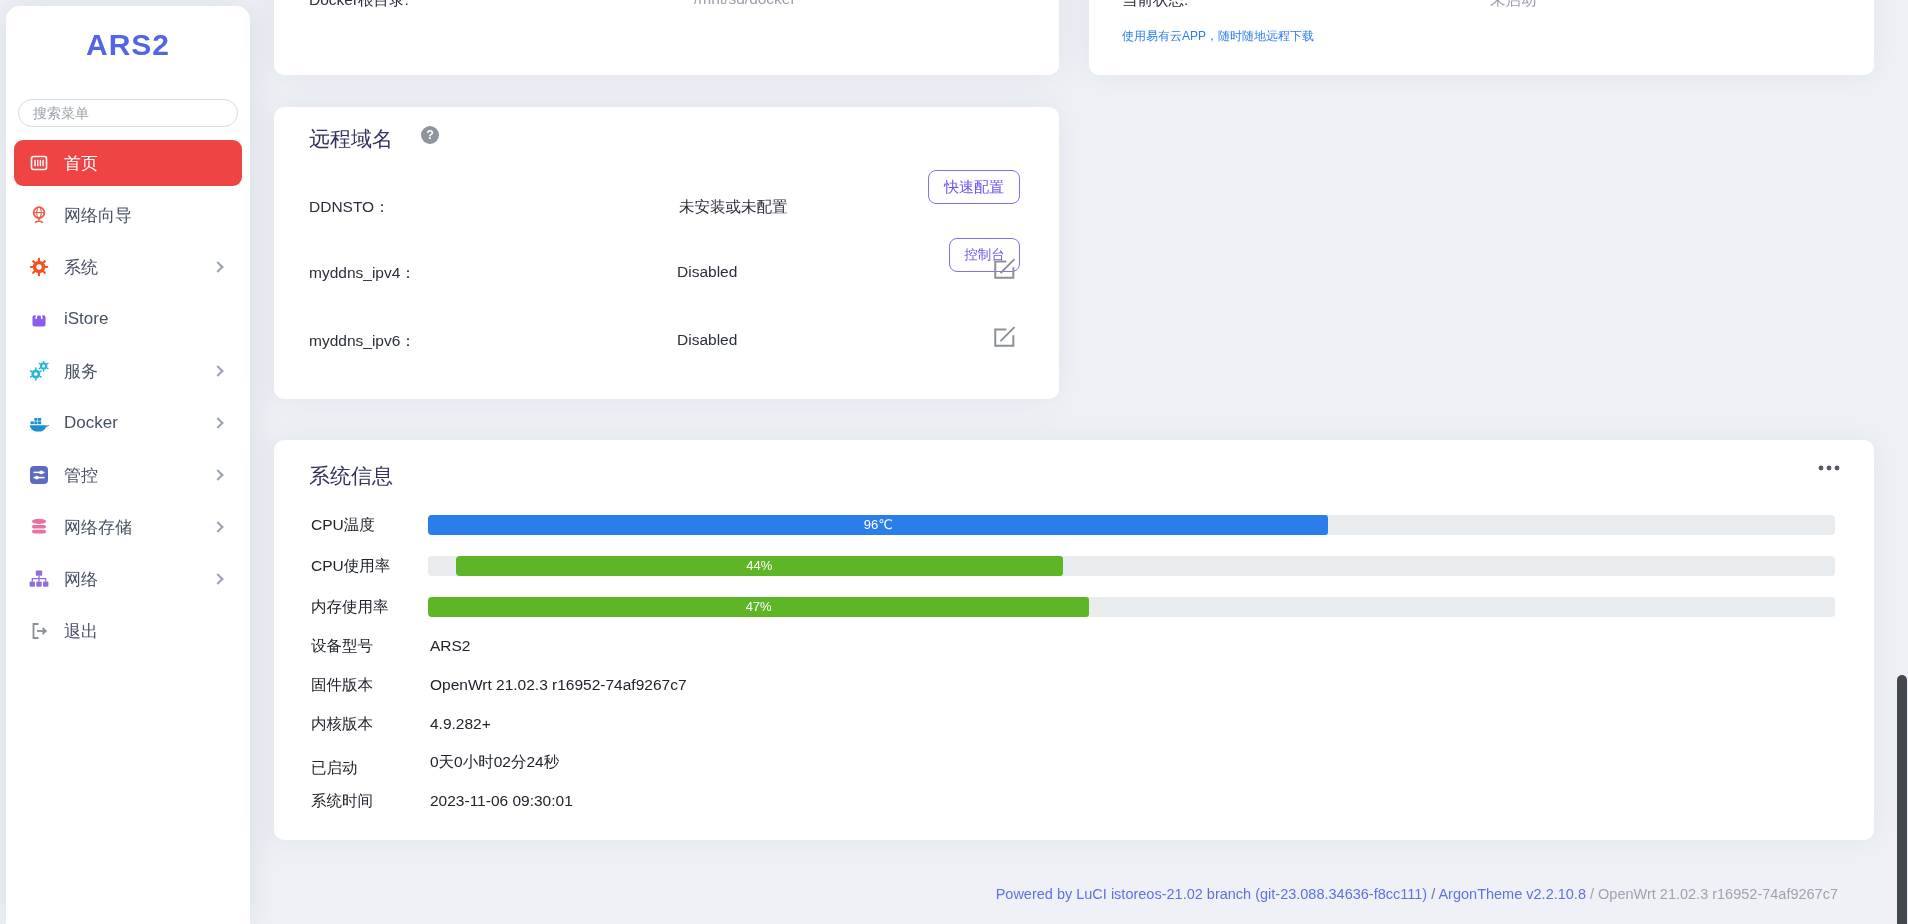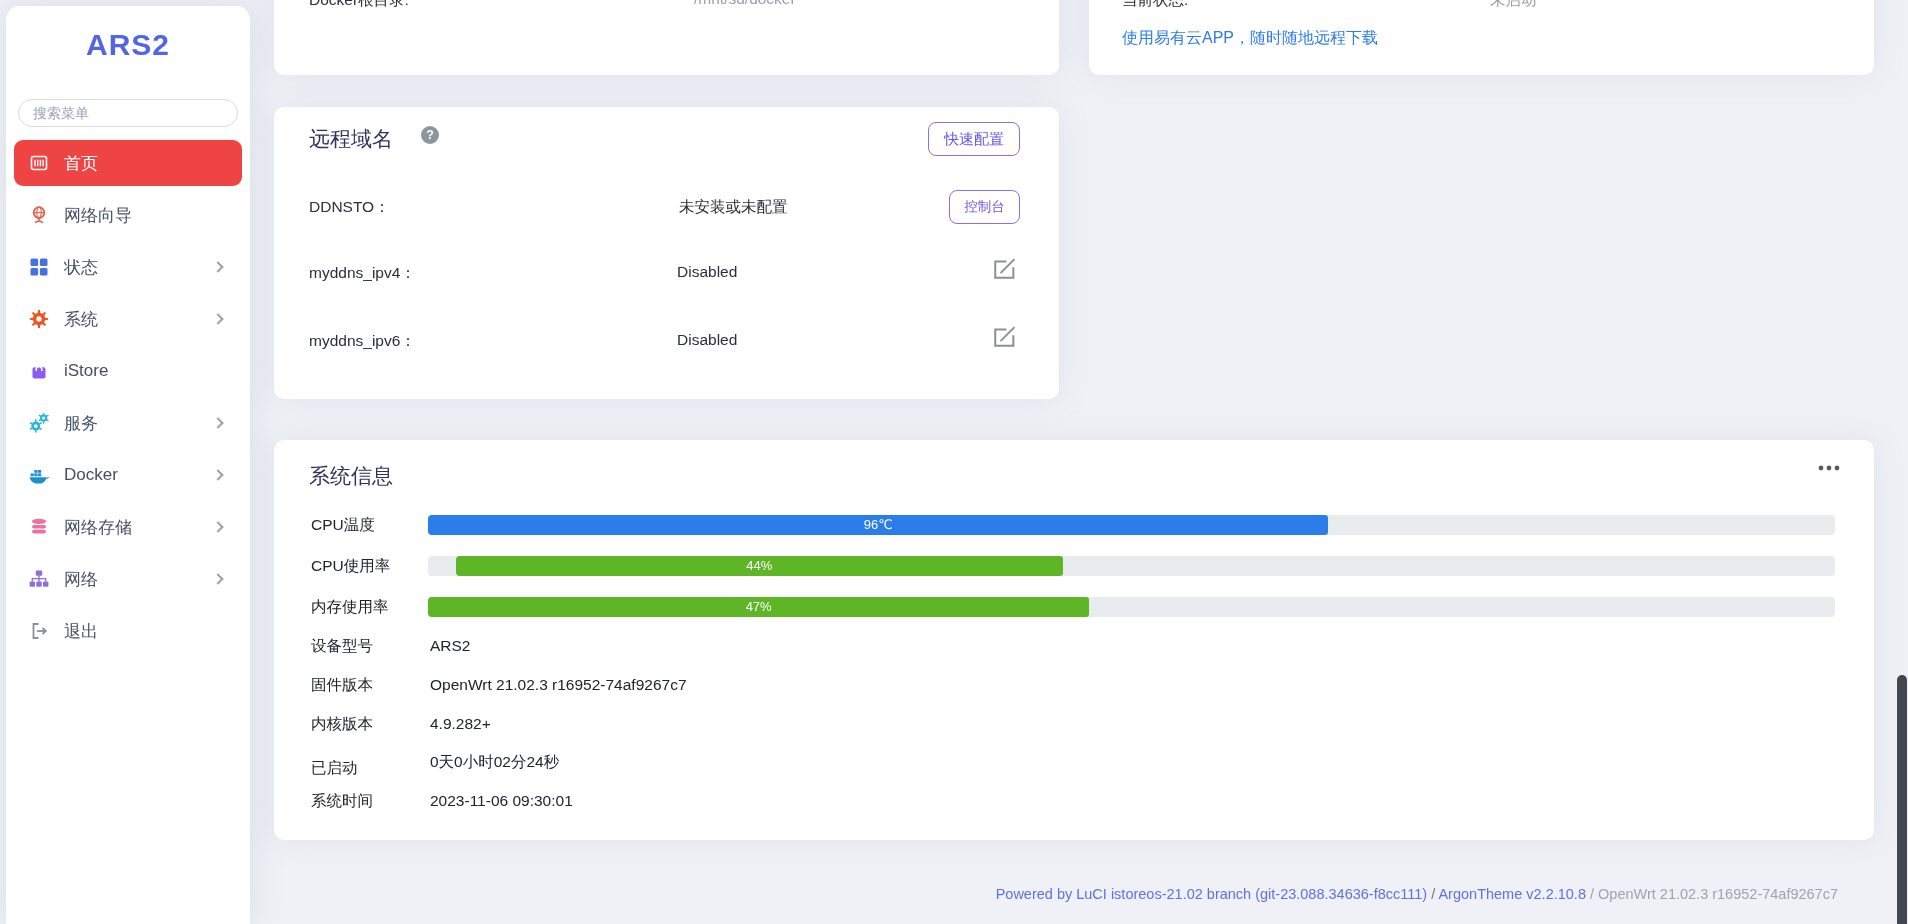--- a/index.html
+++ b/index.html
@@ -34,25 +34,25 @@
   .card { position:absolute; background:#fff; border-radius:10px;
     box-shadow:0 0 2rem rgba(136,152,170,.15); }
   .card-title { position:absolute; font-size:21px; color:#32325d; }
 
   .rowlabel { color:#2a2f3a; font-size:15.5px; }
   .rowvalue { color:#2a2f3a; font-size:15.5px; }
   .muted { color:#9aa0aa; }
 
   .btn-outline { position:absolute; border:1px solid #8470f3; color:#6a55ef;
     background:#fff; border-radius:8px; text-align:center; cursor:pointer;
-    font-family:"Liberation Sans","DejaVu Sans",sans-serif; }
+    font-family:"Liberation Sans","DejaVu Sans",sans-serif;margin-top:48px; }
   .btn-quick { width:92px; height:34px; font-size:15px; line-height:32px; }
   .btn-console { width:71px; height:34px; font-size:13.5px; line-height:32px; }
 
-  .link-blue { color:#2e7ceb; font-size:16px; cursor:pointer; text-decoration:none; }
+  .link-blue { color:#2e7ceb; font-size:12px; cursor:pointer; text-decoration:none; }
 
   
   .bar-track { position:absolute; left:154px; width:1407px; height:20px;
     background:#e9ecef; border-radius:4px; }
   .bar-fill { position:relative; height:100%; border-radius:4px 3px 3px 4px;
     display:flex; align-items:flex-start; justify-content:center; }
   .bar-text { color:#fff; font-size:13px; line-height:20px; }
   .bar-label { position:absolute; left:37px; font-size:15.5px; color:#20242c; line-height:20px; }
 
   .info-label { position:absolute; left:37px; font-size:15.5px; color:#20242c; line-height:20px; }
@@ -104,32 +104,20 @@
             <circle cx="10" cy="7.6" r="5.4" fill="none" stroke="#e8604c" stroke-width="1.8"></circle>
             <ellipse cx="10" cy="7.6" rx="2.2" ry="5.4" fill="none" stroke="#e8604c" stroke-width="1.1"></ellipse>
             <line x1="4.6" y1="7.6" x2="15.4" y2="7.6" stroke="#e8604c" stroke-width="1.1"></line>
             <line x1="10" y1="13" x2="10" y2="15.4" stroke="#e8604c" stroke-width="1.6"></line>
             <path d="M6 17.6 q4 -3 8 0" fill="none" stroke="#e8604c" stroke-width="1.6"></path>
           </svg>
         </span>
         <span class="mi-label">网络向导</span>
       </div>
 
-      <div class="menu-item">
-        <span class="mi-icon">
-          <svg width="20" height="20" viewBox="0 0 20 20" fill="#4472e2">
-            <rect x="1.5" y="1.5" width="7.6" height="7.6" rx="1.5"></rect>
-            <rect x="10.9" y="1.5" width="7.6" height="7.6" rx="1.5"></rect>
-            <rect x="1.5" y="10.9" width="7.6" height="7.6" rx="1.5"></rect>
-            <rect x="10.9" y="10.9" width="7.6" height="7.6" rx="1.5"></rect>
-          </svg>
-        </span>
-        <span class="mi-label">状态</span>
-        <span class="chev"></span>
-      </div>
 
       <div class="menu-item">
         <span class="mi-icon">
           <svg width="20" height="20" viewBox="0 0 20 20">
             <g fill="#f4511e">
               <rect x="8.9" y="0.8" width="2.2" height="3.8" rx="1" transform="rotate(0 10 10)"></rect>
               <rect x="8.9" y="0.8" width="2.2" height="3.8" rx="1" transform="rotate(45 10 10)"></rect>
               <rect x="8.9" y="0.8" width="2.2" height="3.8" rx="1" transform="rotate(90 10 10)"></rect>
               <rect x="8.9" y="0.8" width="2.2" height="3.8" rx="1" transform="rotate(135 10 10)"></rect>
               <rect x="8.9" y="0.8" width="2.2" height="3.8" rx="1" transform="rotate(180 10 10)"></rect>
@@ -188,20 +176,33 @@
             <rect x="9" y="8.4" width="3.2" height="2.8"></rect>
             <rect x="5.3" y="5" width="3.2" height="2.8"></rect>
             <rect x="9" y="5" width="3.2" height="2.8"></rect>
             <path d="M0.6 12.2 h16 c1.2 0.5 2.6 0.4 3.8 -0.5 c-0.7 1.6 -1.9 2.2 -3.2 2.1 c-0.7 2.2 -2.3 3.9 -5.2 4.6 h-5.6 c-3.1 -0.9 -5.1 -3 -5.8 -6.2 z"></path>
           </svg>
         </span>
         <span class="mi-label">Docker</span>
         <span class="chev"></span>
       </div>
 
+      <div class="menu-item">
+        <span class="mi-icon">
+          <svg width="20" height="20" viewBox="0 0 20 20">
+            <rect x="1" y="1" width="18" height="18" rx="4" fill="#5c6bc0"></rect>
+            <line x1="4.5" y1="7.4" x2="15.5" y2="7.4" stroke="#fff" stroke-width="1.5"></line>
+            <circle cx="12.2" cy="7.4" r="1.9" fill="#fff"></circle>
+            <line x1="4.5" y1="12.6" x2="15.5" y2="12.6" stroke="#fff" stroke-width="1.5"></line>
+            <circle cx="7.8" cy="12.6" r="1.9" fill="#fff"></circle>
+          </svg>
+        </span>
+        <span class="mi-label">管控</span>
+        <span class="chev"></span>
+      </div>
 
       <div class="menu-item">
         <span class="mi-icon">
           <svg width="20" height="20" viewBox="0 0 20 20" fill="#ee6e9f">
             <ellipse cx="10" cy="4.4" rx="7" ry="2.7"></ellipse>
             <rect x="3" y="8" width="14" height="3.6" rx="1.8"></rect>
             <rect x="3" y="12.8" width="14" height="3.6" rx="1.8"></rect>
           </svg>
         </span>
         <span class="mi-label">网络存储</span>

